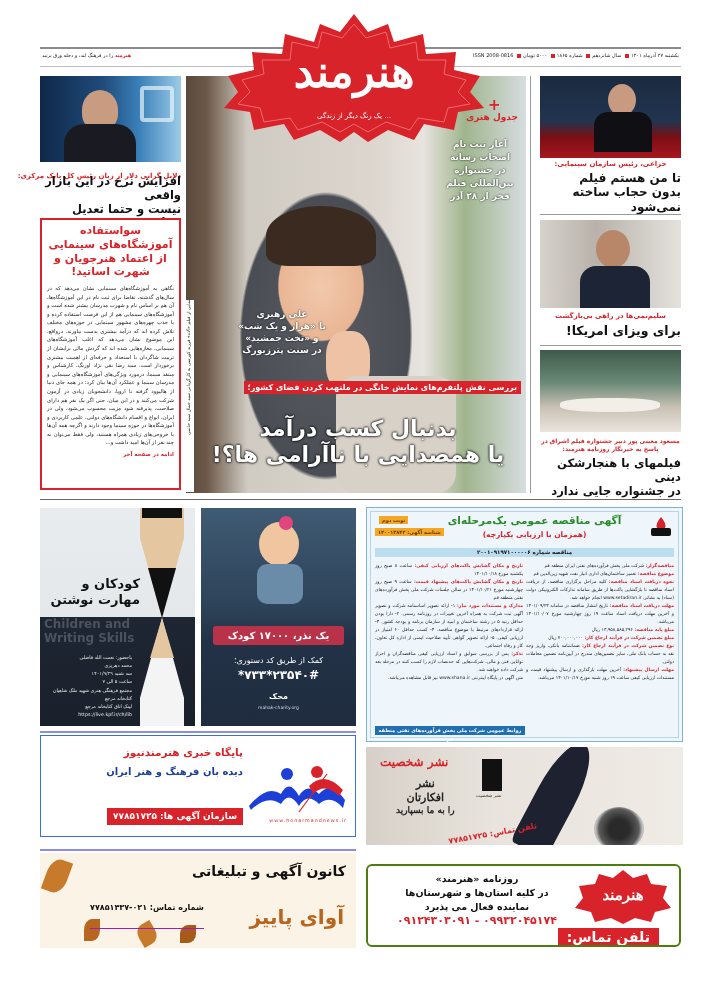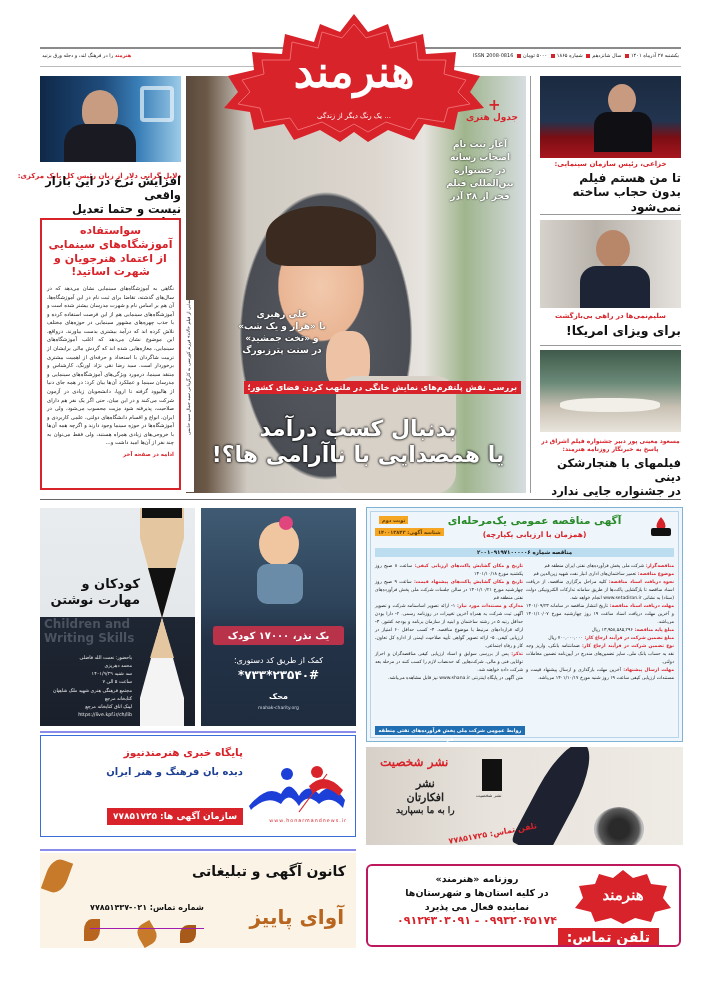--- a/index.html
+++ b/index.html
@@ -277,21 +277,21 @@
 <div class="ad-box" style="left:40px;top:853px;width:316px;height:95px;background:#faf3e6;">
   <div class="abs" style="left:6px;top:6px;width:22px;height:34px;border-radius:50% 0 50% 0;background:#c77a2a;transform:rotate(20deg);"></div>
   <div class="abs" style="left:44px;top:66px;width:16px;height:22px;border-radius:50% 0 50% 0;background:#b8651f;"></div>
   <div class="abs" style="left:98px;top:70px;width:18px;height:22px;border-radius:50% 0 50% 0;background:#c77a2a;transform:rotate(-30deg);"></div>
   <div class="abs" style="left:140px;top:72px;width:16px;height:18px;border-radius:50% 0 50% 0;background:#a85a1a;"></div>
   <div class="abs" style="right:10px;top:10px;font-size:14px;font-weight:bold;color:#111;">کانون آگهی و تبلیغاتی</div>
   <div class="abs" style="left:50px;top:40px;font-size:8px;font-weight:bold;color:#111;border-bottom:1px solid #a21caf;padding-bottom:16px;margin-top:10px;">شماره تماس: ۰۲۱-۷۷۸۵۱۴۳۷</div>
   <div class="abs" style="right:12px;top:52px;font-size:20px;font-weight:bold;color:#b8651f;">آوای پاییز</div>
 </div>
 
-<div class="ad-box" style="left:366px;top:864px;width:315px;height:83px;background:#fff;border:2px solid #be185d;border-radius:6px;">
+<div class="ad-box" style="left:366px;top:864px;width:315px;height:83px;background:#fff;border:2px solid #4d7c0f;border-radius:6px;">
   <div class="abs" style="left:14px;width:190px;top:6px;text-align:center;line-height:1.45;">
     <div style="font-size:9.5px;font-weight:bold;color:#111;">روزنامه «هنرمند»</div>
     <div style="font-size:9.5px;font-weight:bold;color:#111;">در کلیه استان‌ها و شهرستان‌ها</div>
     <div style="font-size:9.5px;font-weight:bold;color:#111;">نماینده فعال می پذیرد</div>
     <div style="font-size:11px;font-weight:bold;color:#d8232a;">۰۹۹۳۲۰۴۵۱۷۴ - ۰۹۱۲۴۳۰۳۰۹۱</div>
   </div>
   <div class="abs" style="right:8px;top:4px;width:96px;height:54px;">
     <svg width="96" height="54" viewBox="0 0 96 54">
         <path d="M48 0 L58 8 L72 4 L76 14 L92 16 L88 28 L96 38 L80 42 L76 52 L60 48 L48 54 L36 48 L20 52 L16 42 L0 38 L8 28 L4 16 L20 14 L24 4 L38 8 Z" fill="#d8232a"></path>
       </svg>

